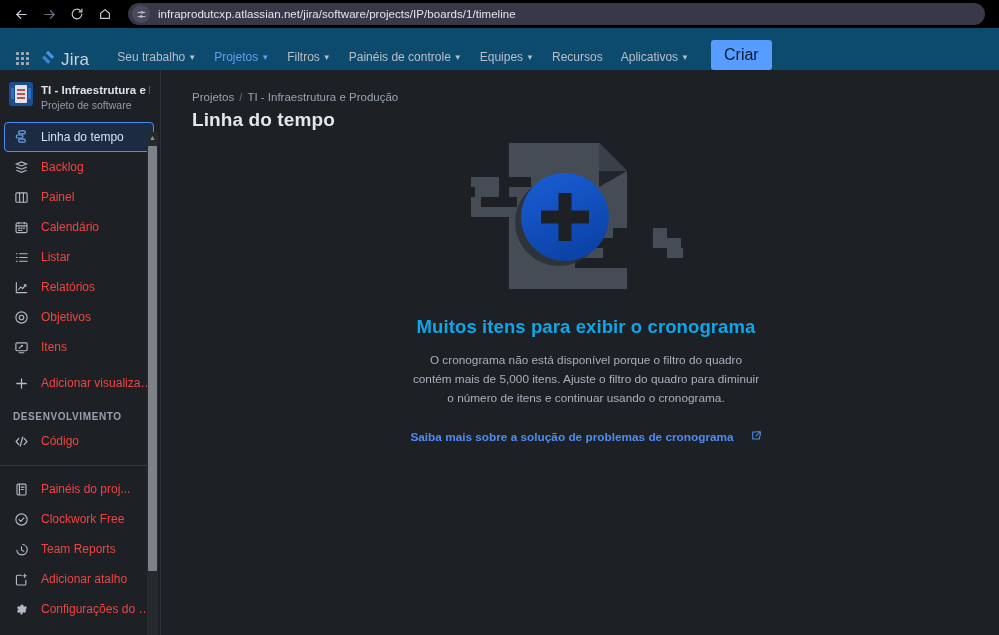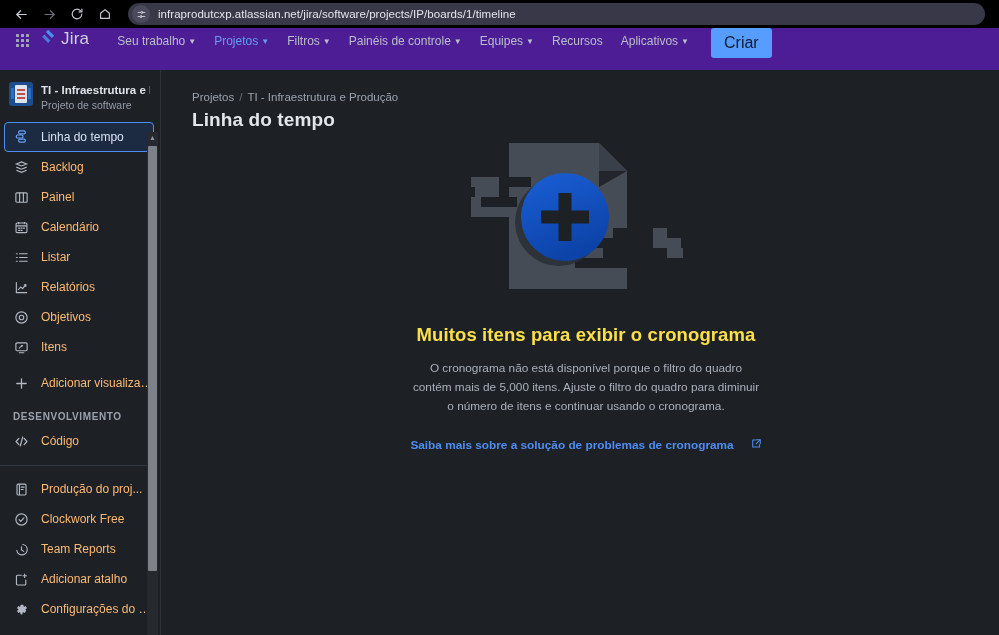--- a/index.html
+++ b/index.html
@@ -61,23 +61,23 @@
     overflow: hidden;
     text-overflow: ellipsis;
     letter-spacing: 0.05px;
   }
 
   
   .jira-nav {
     position: absolute;
     left: 0; top: 28px;
     width: 999px; height: 42px;
-    background: #4c1d95;
+    background: #0c4a6e;
     display: flex;
-    align-items: flex-start;
+    align-items: flex-end;
     padding: 0 10px;
   }
   .app-grid {
     width: 24px; height: 24px;
     display: grid;
     grid-template-columns: repeat(3, 3px);
     grid-template-rows: repeat(3, 3px);
     gap: 2px;
     align-content: center;
     justify-content: center;
@@ -187,21 +187,21 @@
     font-weight: 600;
   }
 
   .side-item {
     display: flex; align-items: center;
     height: 29px;
     margin: 0 6px 1px 4px;
     padding-left: 9px;
     border-radius: 4px;
     gap: 12px;
-    color: #fdba74;
+    color: #ef4444;
     font-size: 12px;
     white-space: nowrap;
   }
   .side-item.selected {
     background: #1c2b41;
     border: 1px solid #4c8df6;
     color: #d6e2f5;
     height: 30px;
     padding-left: 8px;
   }
@@ -279,22 +279,22 @@
     pointer-events: none;
   }
   .illus {
     position: relative;
     width: 230px; height: 160px;
     margin-left: 12px;
   }
   .empty-title {
     font-size: 18.5px;
     font-weight: bold;
-    color: #fde047;
-    margin-top: 28px;
+    color: #0ea5e9;
+    margin-top: 20px;
     margin-left: 12px;
     letter-spacing: 0.1px;
   }
   .empty-desc {
     width: 352px;
     margin-top: 13px;
     margin-left: 12px;
     font-size: 11.8px;
     line-height: 1.62;
     color: #a9b0bc;
@@ -542,21 +542,21 @@
   <div class="side-divider"></div>
 
   <div class="side-item">
     <span class="side-icon">
       <svg width="15" height="15" viewBox="0 0 16 16" fill="none" stroke="currentColor" stroke-width="1.2">
           <rect x="3.2" y="2.2" width="9.6" height="11.6" rx="1.2"></rect>
           <path d="M5.8 2.2v11.6"></path>
           <path d="M7.6 5.4h3.2M7.6 8h2.2" stroke-linecap="round"></path>
         </svg>
     </span>
-    <span class="side-label">Produção do proj...</span>
+    <span class="side-label">Painéis do proj...</span>
   </div>
 
   <div class="side-item">
     <span class="side-icon">
       <svg width="15" height="15" viewBox="0 0 16 16" fill="none" stroke="currentColor" stroke-width="1.2" stroke-linecap="round">
           <circle cx="8" cy="8" r="6"></circle>
           <path d="M5.4 8.2l1.8 1.8 3.4-3.8"></path>
         </svg>
     </span>
     <span class="side-label">Clockwork Free</span>

